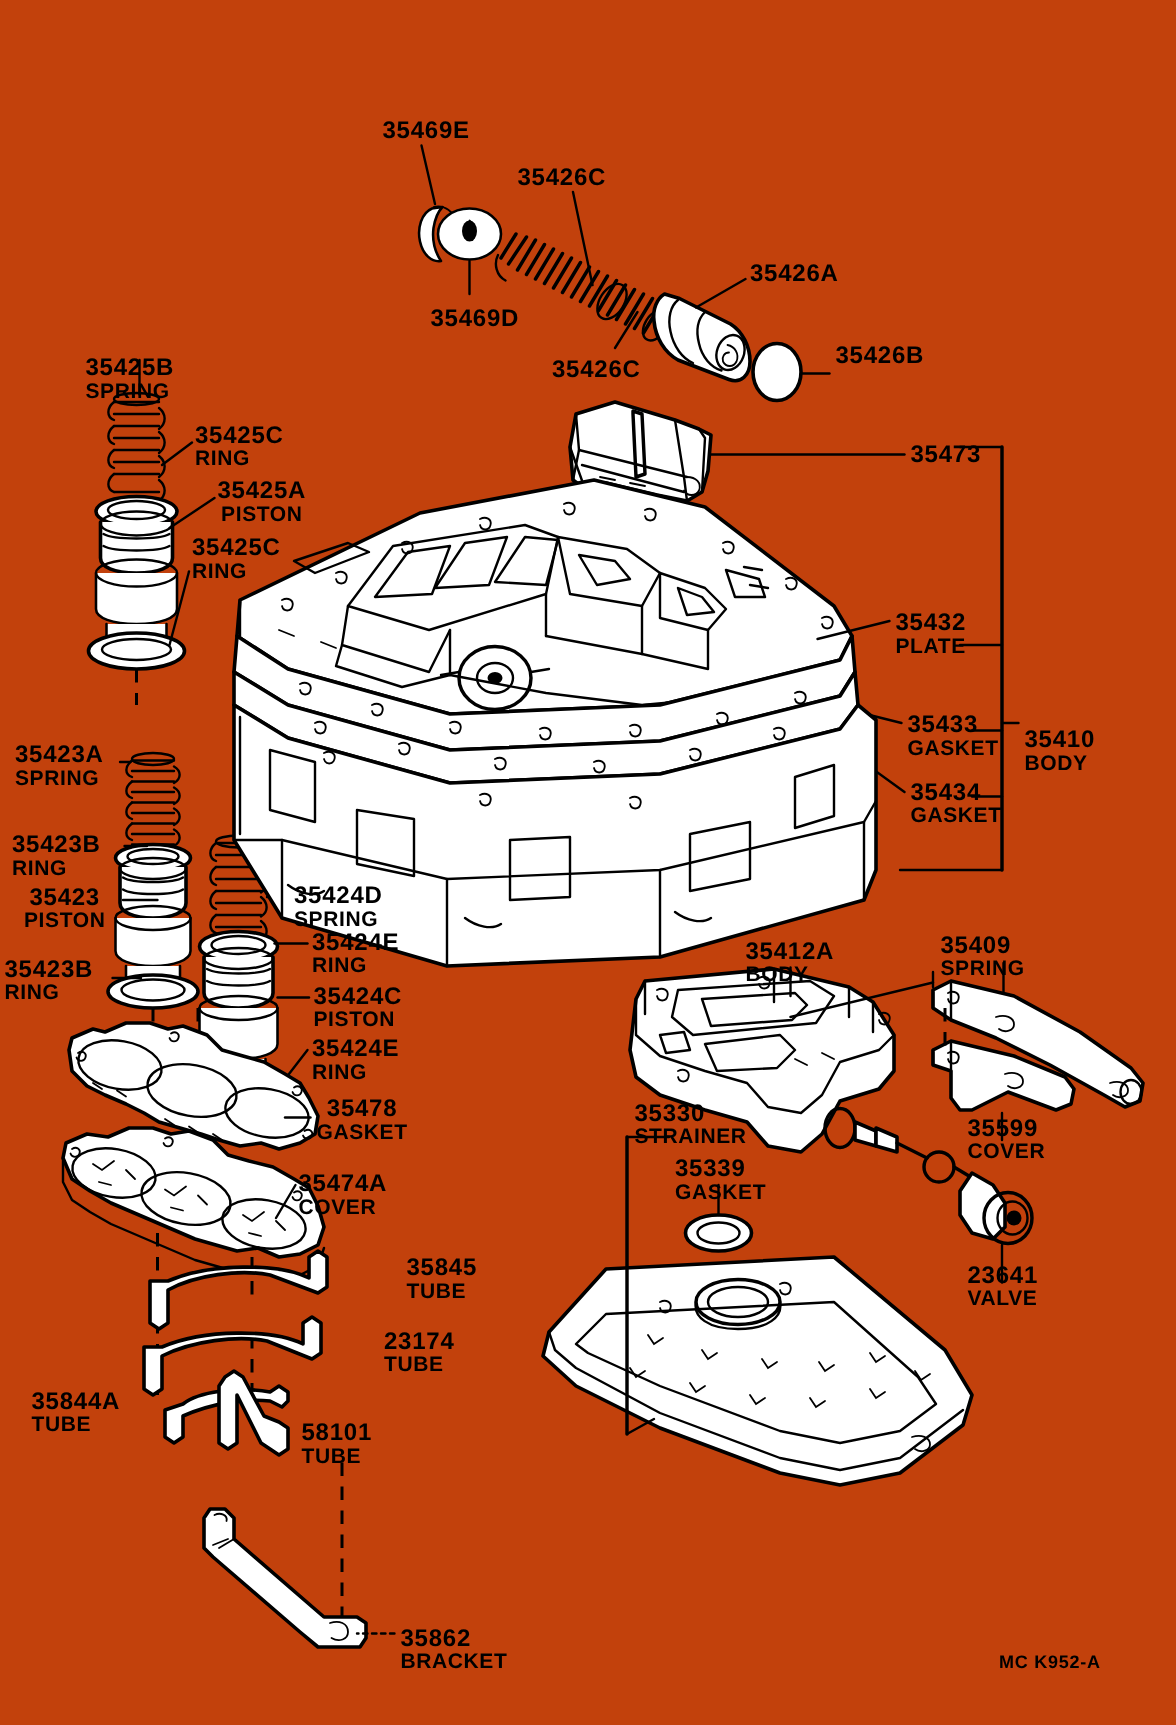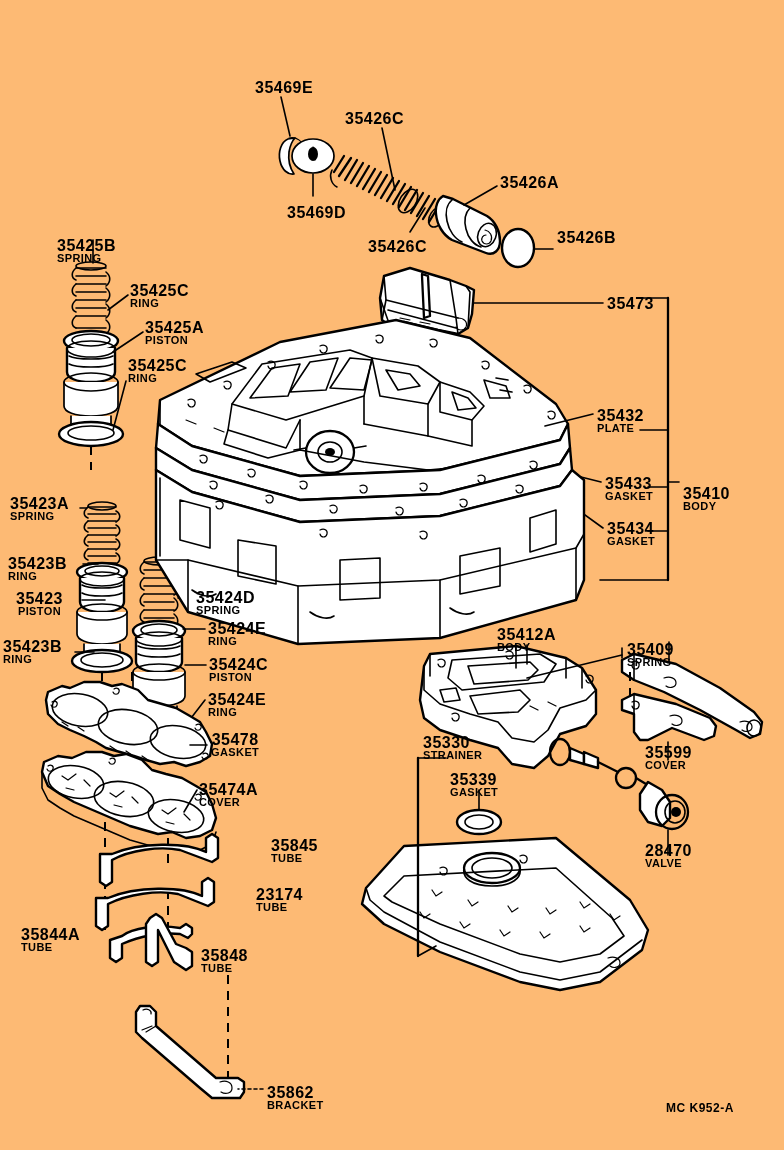--- a/index.html
+++ b/index.html
@@ -5,21 +5,21 @@
 <style>
   html, body {
     margin: 0;
     padding: 0;
     background: #ffffff;
   }
   #page {
     position: relative;
     width: 784px;
     height: 1150px;
-    background: #fdba74;
+    background: #c2410c;
     overflow: hidden;
     font-family: "Liberation Sans", sans-serif;
   }
   #art {
     position: absolute;
     left: 0; top: 0;
     width: 784px;
     height: 1150px;
   }
   .lbl {
@@ -32,21 +32,21 @@
     letter-spacing: 0.2px;
   }
   .lbl .num {
     display: block;
     font-size: 16px;
     font-weight: bold;
     letter-spacing: 0.5px;
   }
   .lbl .sub {
     display: block;
-    font-size: 11px;
+    font-size: 14px;
     font-weight: bold;
     letter-spacing: 0.4px;
     margin-top: -1px;
   }
   .lbl.l { text-align: left; }
   .watermark {
     position: absolute;
     font-size: 12px;
     font-weight: bold;
     color: #000;
@@ -498,21 +498,21 @@
   </div>
 
   <div class="lbl l" style="left:57px; top:222px;margin-top:16px;">
     <span class="num">35425B</span>
     <span class="sub">SPRING</span>
   </div>
   <div class="lbl l" style="left:130px; top:283px;">
     <span class="num">35425C</span>
     <span class="sub">RING</span>
   </div>
-  <div class="lbl l" style="left:145px; top:320px;">
+  <div class="lbl l" style="left:145px; top:320px;text-align:center;">
     <span class="num">35425A</span>
     <span class="sub">PISTON</span>
   </div>
   <div class="lbl l" style="left:128px; top:358px;">
     <span class="num">35425C</span>
     <span class="sub">RING</span>
   </div>
 
   <div class="lbl l" style="left:10px; top:496px;">
     <span class="num">35423A</span>
@@ -563,21 +563,21 @@
   </div>
   <div class="lbl l" style="left:256px; top:887px;">
     <span class="num">23174</span>
     <span class="sub">TUBE</span>
   </div>
   <div class="lbl l" style="left:21px; top:927px;">
     <span class="num">35844A</span>
     <span class="sub">TUBE</span>
   </div>
   <div class="lbl l" style="left:201px; top:948px;">
-    <span class="num">35848</span>
+    <span class="num">58101</span>
     <span class="sub">TUBE</span>
   </div>
   <div class="lbl l" style="left:267px; top:1085px;">
     <span class="num">35862</span>
     <span class="sub">BRACKET</span>
   </div>
 
   <div class="lbl l" style="left:607px; top:296px;">
     <span class="num">35473</span>
   </div>
@@ -595,30 +595,30 @@
   </div>
   <div class="lbl l" style="left:683px; top:486px;">
     <span class="num">35410</span>
     <span class="sub">BODY</span>
   </div>
 
   <div class="lbl l" style="left:497px; top:627px;">
     <span class="num">35412A</span>
     <span class="sub">BODY</span>
   </div>
-  <div class="lbl l" style="left:627px; top:642px;">
+  <div class="lbl l" style="left:627px; top:623px;">
     <span class="num">35409</span>
     <span class="sub">SPRING</span>
   </div>
   <div class="lbl l" style="left:645px; top:745px;">
     <span class="num">35599</span>
     <span class="sub">COVER</span>
   </div>
   <div class="lbl l" style="left:645px; top:843px;">
-    <span class="num">28470</span>
+    <span class="num">23641</span>
     <span class="sub">VALVE</span>
   </div>
   <div class="lbl l" style="left:423px; top:719px;margin-top:16px;">
     <span class="num">35330</span>
     <span class="sub">STRAINER</span>
   </div>
   <div class="lbl l" style="left:450px; top:772px;">
     <span class="num">35339</span>
     <span class="sub">GASKET</span>
   </div>

